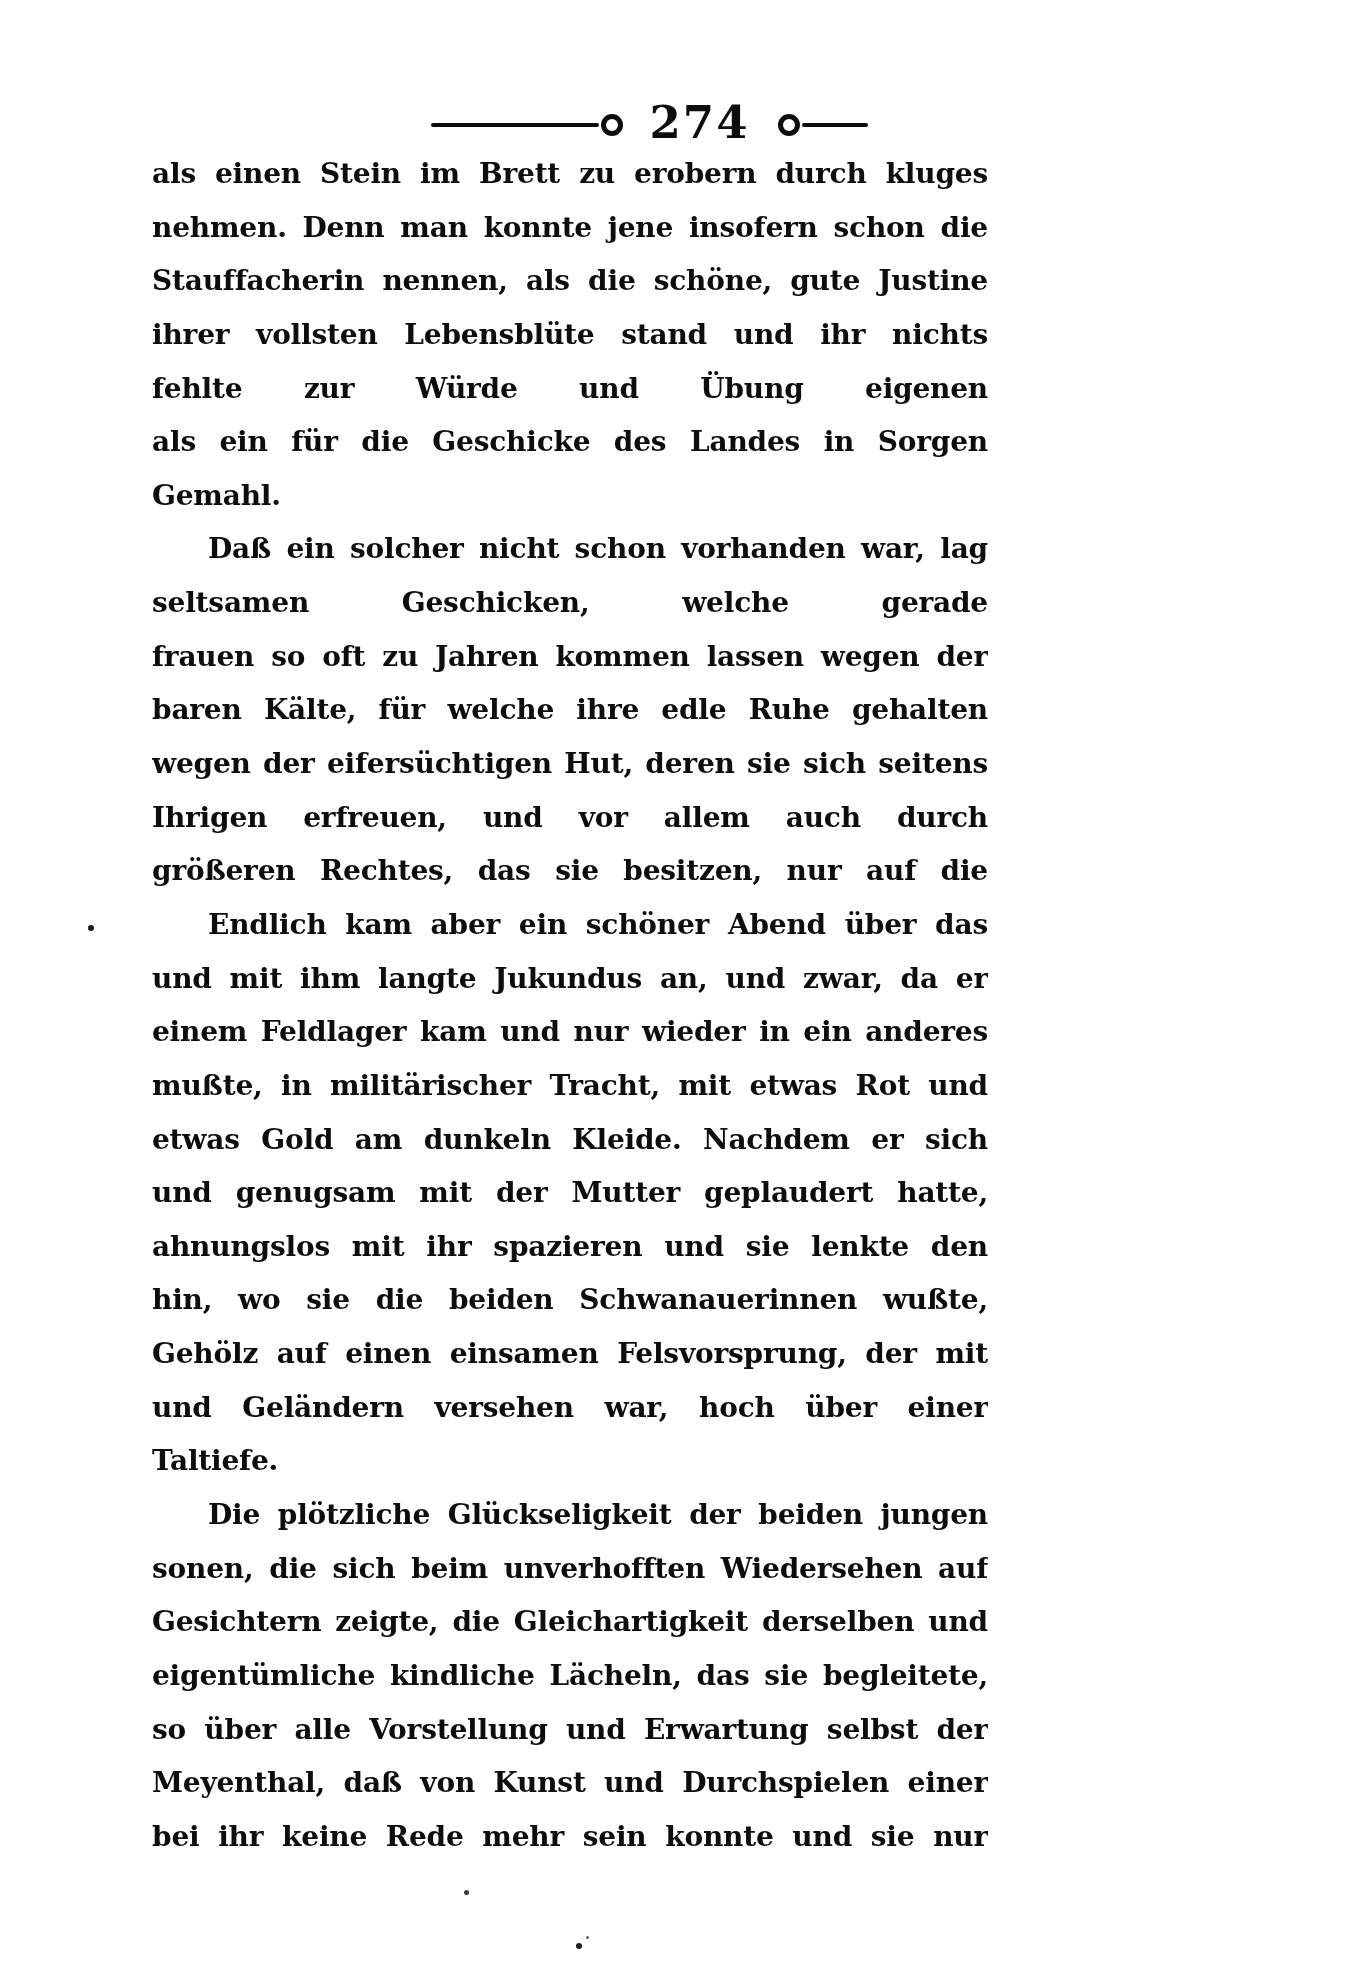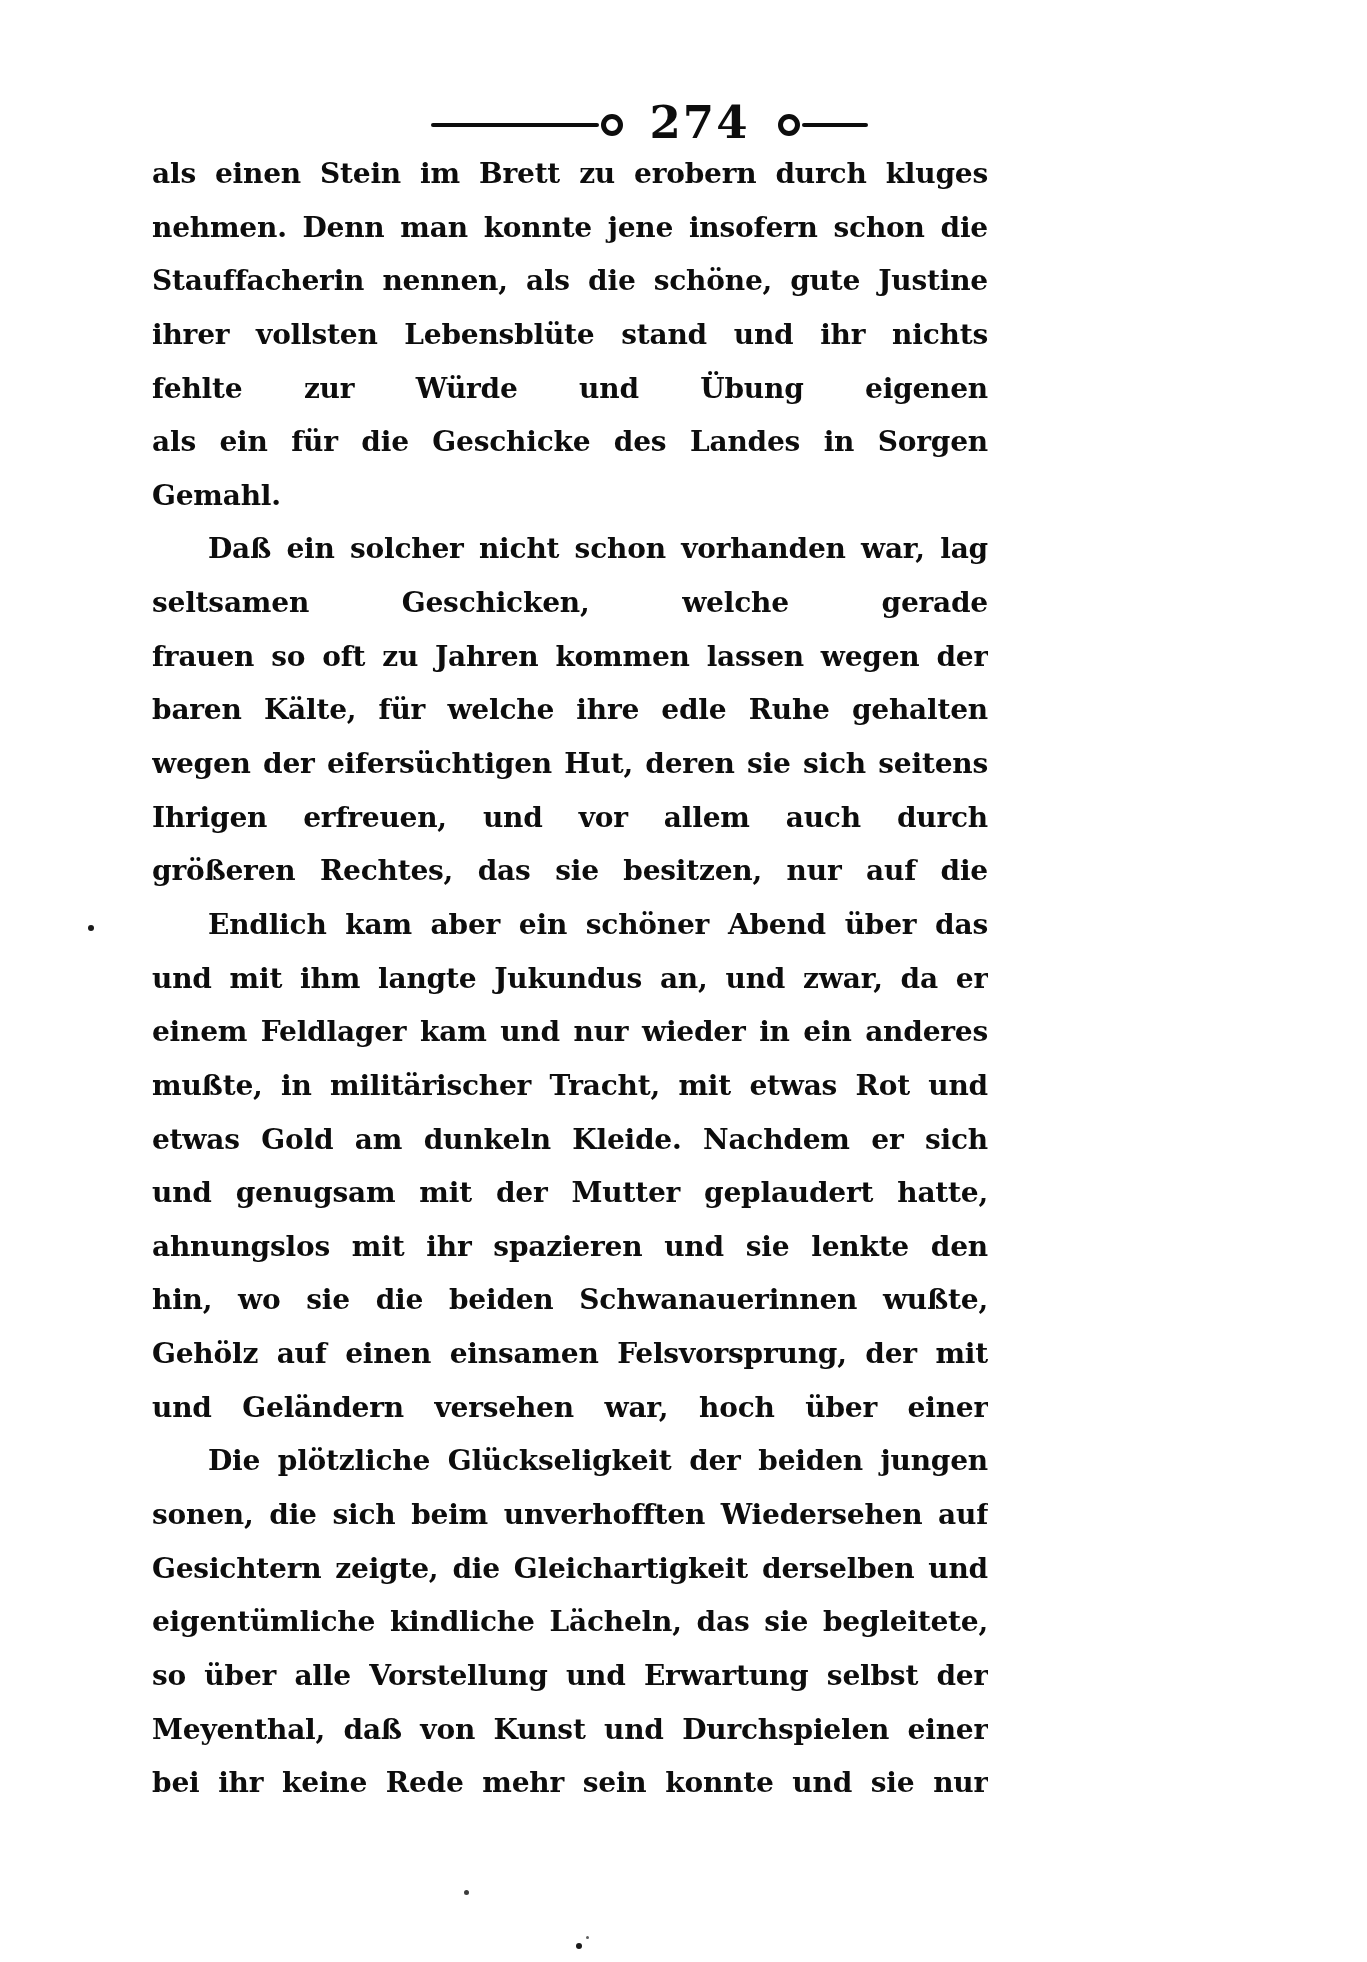--- a/index.html
+++ b/index.html
@@ -120,20 +120,21 @@
     <div class="line indent">Endlich kam aber ein schöner Abend über das Gebirge</div>
     <div class="line">und mit ihm langte Jukundus an, und zwar, da er aus</div>
     <div class="line">einem Feldlager kam und nur wieder in ein anderes gehen</div>
     <div class="line">mußte, in militärischer Tracht, mit etwas Rot und mit</div>
     <div class="line">etwas Gold am dunkeln Kleide. Nachdem er sich erfrischt</div>
     <div class="line">und genugsam mit der Mutter geplaudert hatte, ging er</div>
     <div class="line">ahnungslos mit ihr spazieren und sie lenkte den Weg da=</div>
     <div class="line">hin, wo sie die beiden Schwanauerinnen wußte, durch das</div>
     <div class="line">Gehölz auf einen einsamen Felsvorsprung, der mit Sitzen</div>
     <div class="line">und Geländern versehen war, hoch über einer blauenden</div>
+    <div class="line par-end">Taltiefe.</div>
     <div class="line indent">Die plötzliche Glückseligkeit der beiden jungen Per-</div>
     <div class="line">sonen, die sich beim unverhofften Wiedersehen auf ihren</div>
     <div class="line">Gesichtern zeigte, die Gleichartigkeit derselben und das</div>
     <div class="line">eigentümliche kindliche Lächeln, das sie begleitete, gingen</div>
     <div class="line">so über alle Vorstellung und Erwartung selbst der Mutter</div>
     <div class="line">Meyenthal, daß von Kunst und Durchspielen einer Rolle</div>
     <div class="line">bei ihr keine Rede mehr sein konnte und sie nur froh</div>
   </div>
 
 <span class="speck s1"></span>

